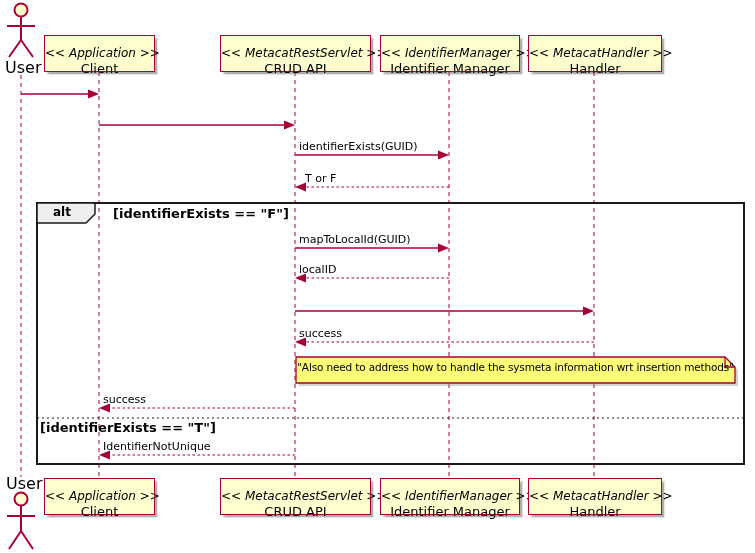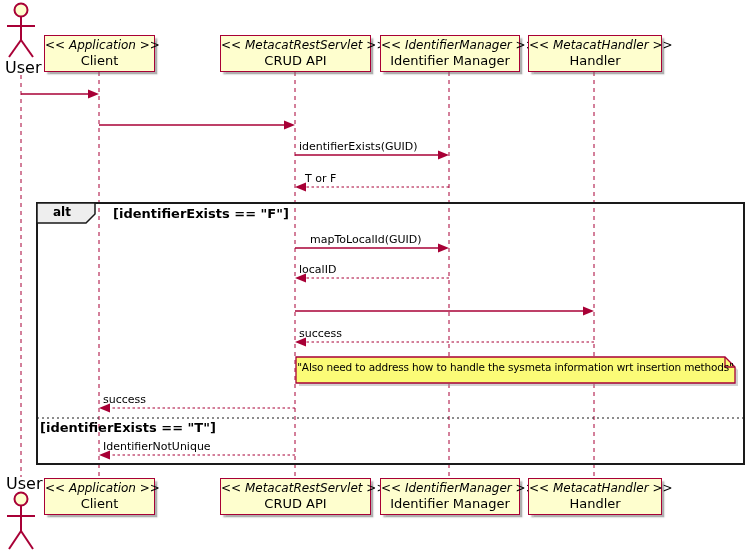--- a/index.html
+++ b/index.html
@@ -5,21 +5,21 @@
   html,body{margin:0;padding:0;background:#fff;}
   .canvas{
     position:relative;width:755px;height:553px;background:#ffffff;
     font-family:"DejaVu Sans",sans-serif;color:#000;overflow:hidden;
   }
   .layer{position:absolute;left:0;top:0;}
   .participant{
     position:absolute;box-sizing:border-box;height:37px;
     background:#FEFECE;border:1.5px solid #A80036;
     box-shadow:2.5px 2.5px 1.5px rgba(110,110,110,0.55);
-    text-align:center;padding-top:2px;
+    text-align:center;padding-top:10px;
   }
   .participant .stereo{font-style:italic;font-size:12px;line-height:15px;white-space:nowrap;}
   .participant .pname{font-size:13px;line-height:16px;white-space:nowrap;}
   .msg-label{position:absolute;font-size:11px;line-height:13px;white-space:nowrap;}
   .actor-label{position:absolute;font-size:16px;line-height:13px;white-space:nowrap;}
   .alt-op{position:absolute;font-size:12px;font-weight:bold;white-space:nowrap;}
   .guard{position:absolute;font-size:13px;font-weight:bold;white-space:nowrap;}
   .note-text{
     position:absolute;left:296px;top:361px;width:439px;text-align:center;
     font-size:10.5px;letter-spacing:-0.15px;white-space:nowrap;
@@ -130,21 +130,21 @@
     <div class="stereo">&lt;&lt; IdentifierManager &gt;&gt;</div>
     <div class="pname">Identifier Manager</div>
   </div>
   <div class="participant" style="left:528px;top:478px;width:134px;">
     <div class="stereo">&lt;&lt; MetacatHandler &gt;&gt;</div>
     <div class="pname">Handler</div>
   </div>
 
   <div class="msg-label" style="left:299px;top:140px;">identifierExists(GUID)</div>
   <div class="msg-label" style="left:299px;top:172px;margin-left:6px;">T or F</div>
-  <div class="msg-label" style="left:310px;top:233px;">mapToLocalId(GUID)</div>
+  <div class="msg-label" style="left:299px;top:233px;">mapToLocalId(GUID)</div>
   <div class="msg-label" style="left:299px;top:263px;">localID</div>
   <div class="msg-label" style="left:299px;top:327px;">success</div>
   <div class="msg-label" style="left:103px;top:393px;">success</div>
   <div class="msg-label" style="left:103px;top:440px;">IdentifierNotUnique</div>
 
   <div class="alt-op" style="left:53px;top:205px;">alt</div>
   <div class="guard" style="left:113px;top:206px;">[identifierExists == "F"]</div>
   <div class="guard" style="left:40px;top:420px;">[identifierExists == "T"]</div>
 
   <div class="note-text">"Also need to address how to handle the sysmeta information wrt insertion methods"</div>

